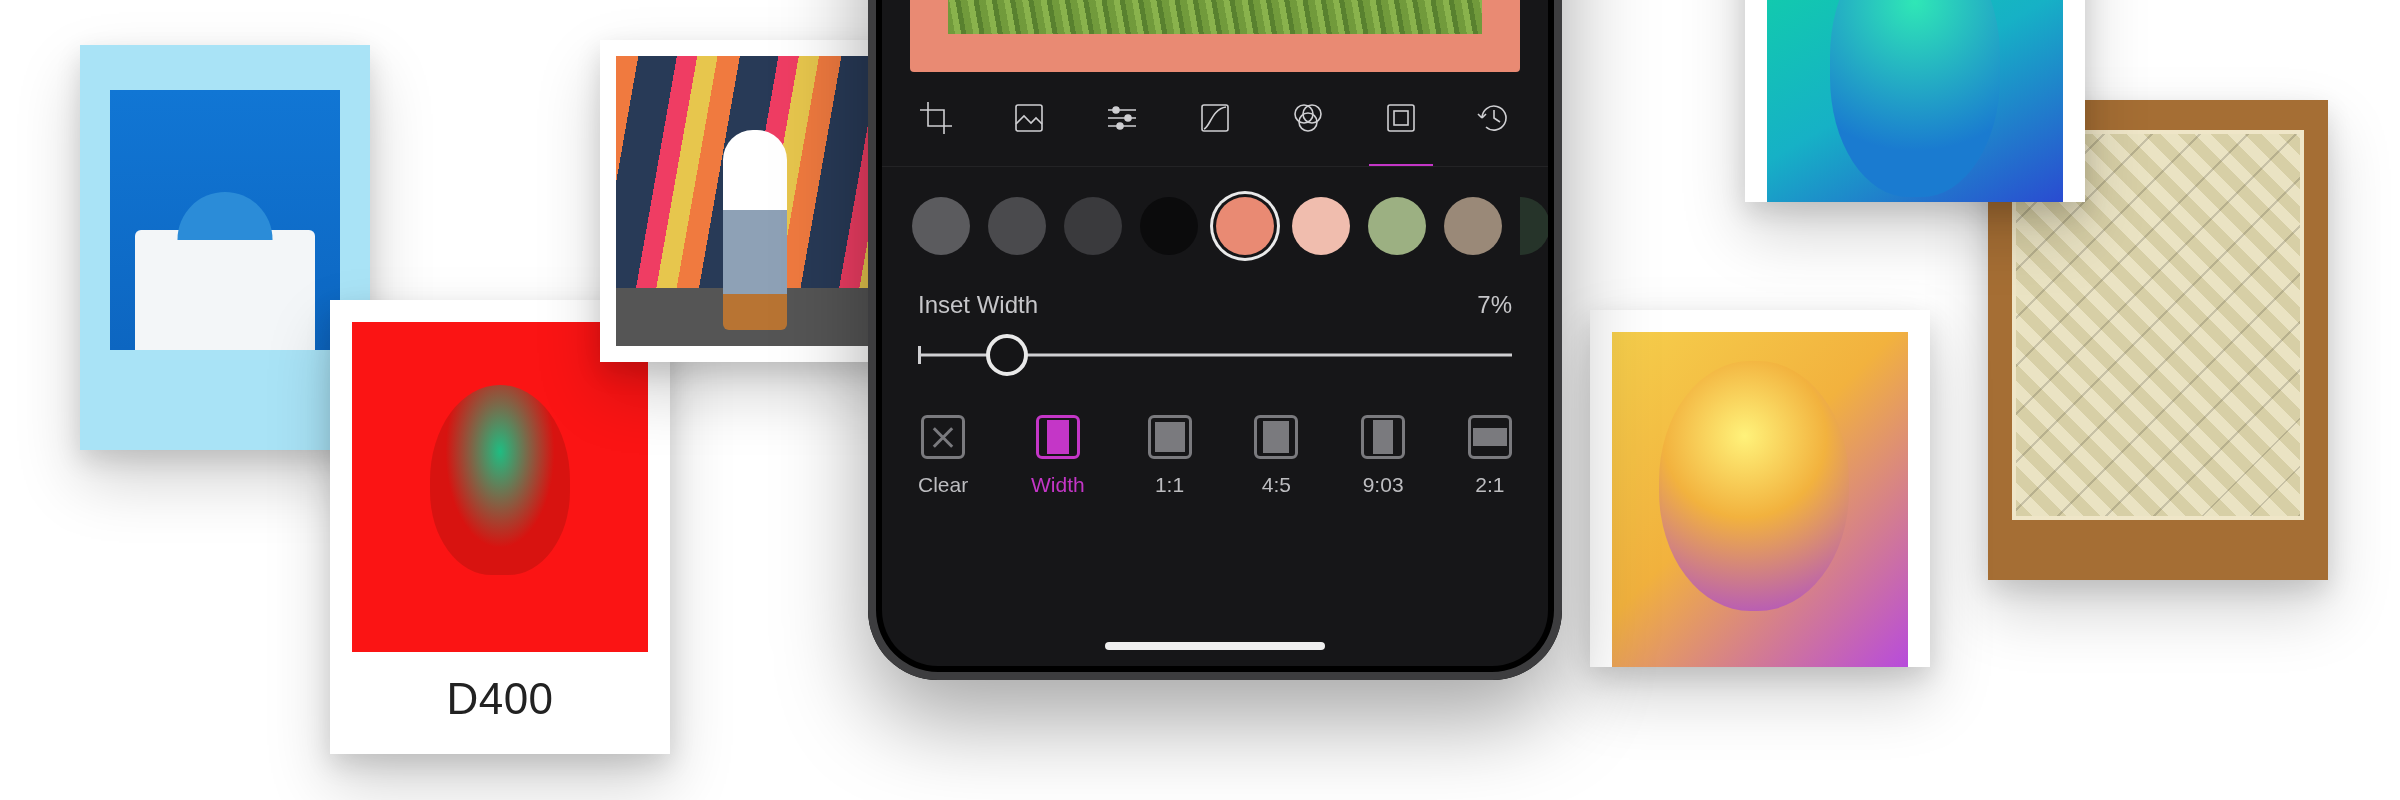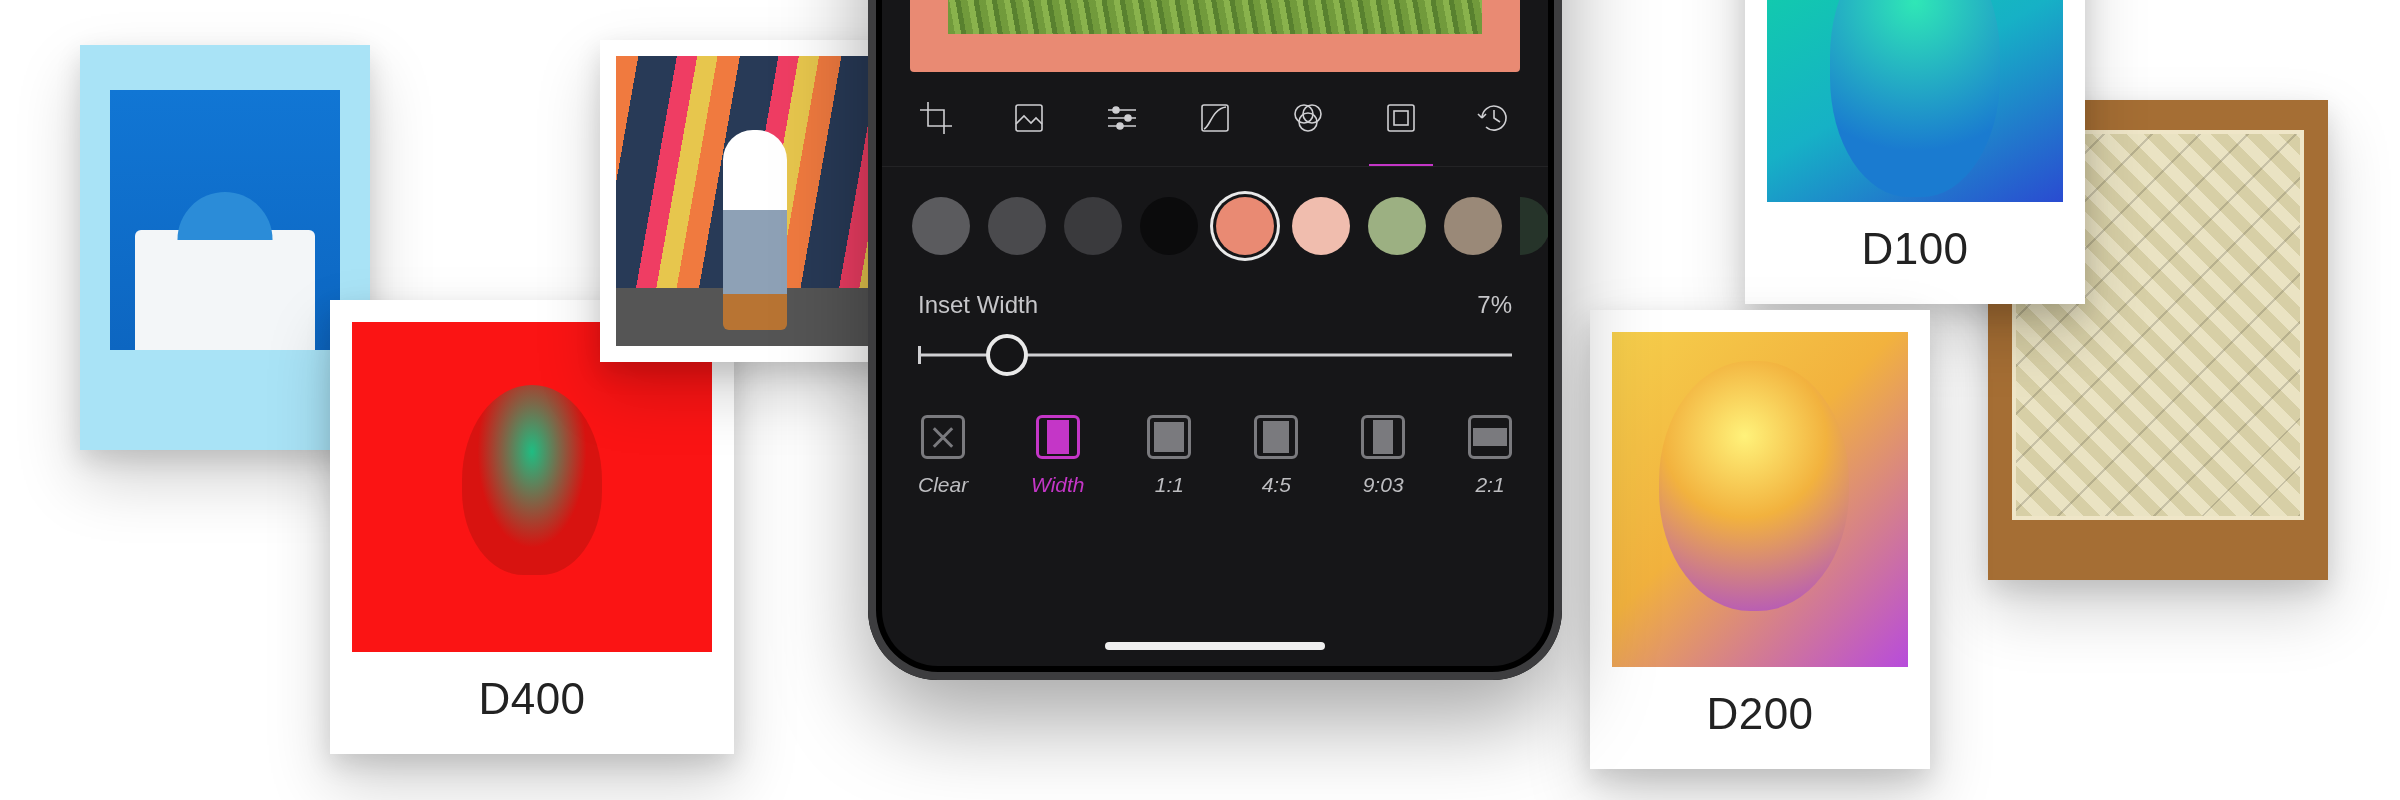--- a/index.html
+++ b/index.html
@@ -27,21 +27,21 @@
       letter-spacing: 0.5px;
     }
 
     
     .c1 { left: 80px;  top: 45px;  width: 290px; background:#a9e3f6; padding:45px 30px 100px; z-index:1;}
     .c1 .img { height: 260px; background: linear-gradient(#1176d4,#0d66c1); position:relative; overflow:hidden;}
     .c1 .img::before{content:"";position:absolute;left:50%;bottom:0;transform:translateX(-50%);width:180px;height:120px;background:#f3f6f8;border-radius:6px 6px 0 0;}
     .c1 .img::after{content:"";position:absolute;left:50%;bottom:110px;transform:translateX(-50%);width:95px;height:48px;background:#2b8cd8;border-radius:50px 50px 0 0;}
 
     
-    .c2 { left: 330px; top: 300px; width: 404px; padding:22px 22px 0; z-index:2;}
+    .c2 { left: 330px; top: 300px; width: 340px; padding:22px 22px 0; z-index:2;}
     .c2 .img { height: 330px; background:#fb1414; position:relative;}
     .c2 .img::after{content:"";position:absolute;left:50%;top:48%;transform:translate(-50%,-50%);width:140px;height:190px;background:radial-gradient(ellipse at 50% 35%, #1fbd82 0%, #d81310 55%, #d81310 100%);border-radius:50% 50% 44% 44%;}
 
     
     .c3 { left: 600px; top: 40px;  width: 310px; padding:16px; z-index:3;}
     .c3 .img { height: 290px; background:
       linear-gradient(180deg, rgba(0,0,0,0) 80%, #555 80%, #555 100%),
       repeating-linear-gradient(100deg,#f07a3f 0 22px,#283a57 22px 60px,#ef3d63 60px 80px,#e7c64d 80px 100px);}
     .c3 .img::after{content:"";position:absolute;left:50%;bottom:16px;transform:translateX(-50%);width:64px;height:200px;background:linear-gradient(#fff 0 40%, #8ea1b6 40% 82%, #b87433 82% 100%);border-radius:30px 30px 6px 6px;}
     .c3{position:absolute;}
@@ -147,21 +147,20 @@
     .thumb{
       position:absolute; top:50%; left:15%; transform:translate(-50%,-50%);
       width:42px;height:42px;border-radius:50%;
       background:#151517; border:4px solid #e9e9e9;
     }
 
     
     .aspects{
       display:flex; justify-content:space-between;
       padding: 30px 36px 10px;
-      font-style: italic;
     }
     .asp{
       display:flex; flex-direction:column; align-items:center; gap:14px;
       color:#bdbdc0; font-size:21px;
     }
     .asp.active{ color:#c436c7; }
     .asp .box{
       width:44px;height:44px;border:3px solid #7a7a7e;border-radius:6px;
       display:flex;align-items:center;justify-content:center;
     }
@@ -192,30 +191,28 @@
   <div class="img"></div>
   <div class="caption">D400</div>
 </div>
 
 <div class="card c3">
   <div class="img"></div>
 </div>
 
 <div class="card c5">
   <div class="img"></div>
-  <div class="caption">D100</div>
 </div>
 
 <div class="card c6">
   <div class="img"></div>
 </div>
 
 <div class="card c4">
   <div class="img"></div>
-  <div class="caption">D200</div>
 </div>
 
 <div class="phone">
   <div class="screen">
 
     <div class="preview">
       <div class="preview-inner"></div>
     </div>
 
     <div class="tools" id="tools">

